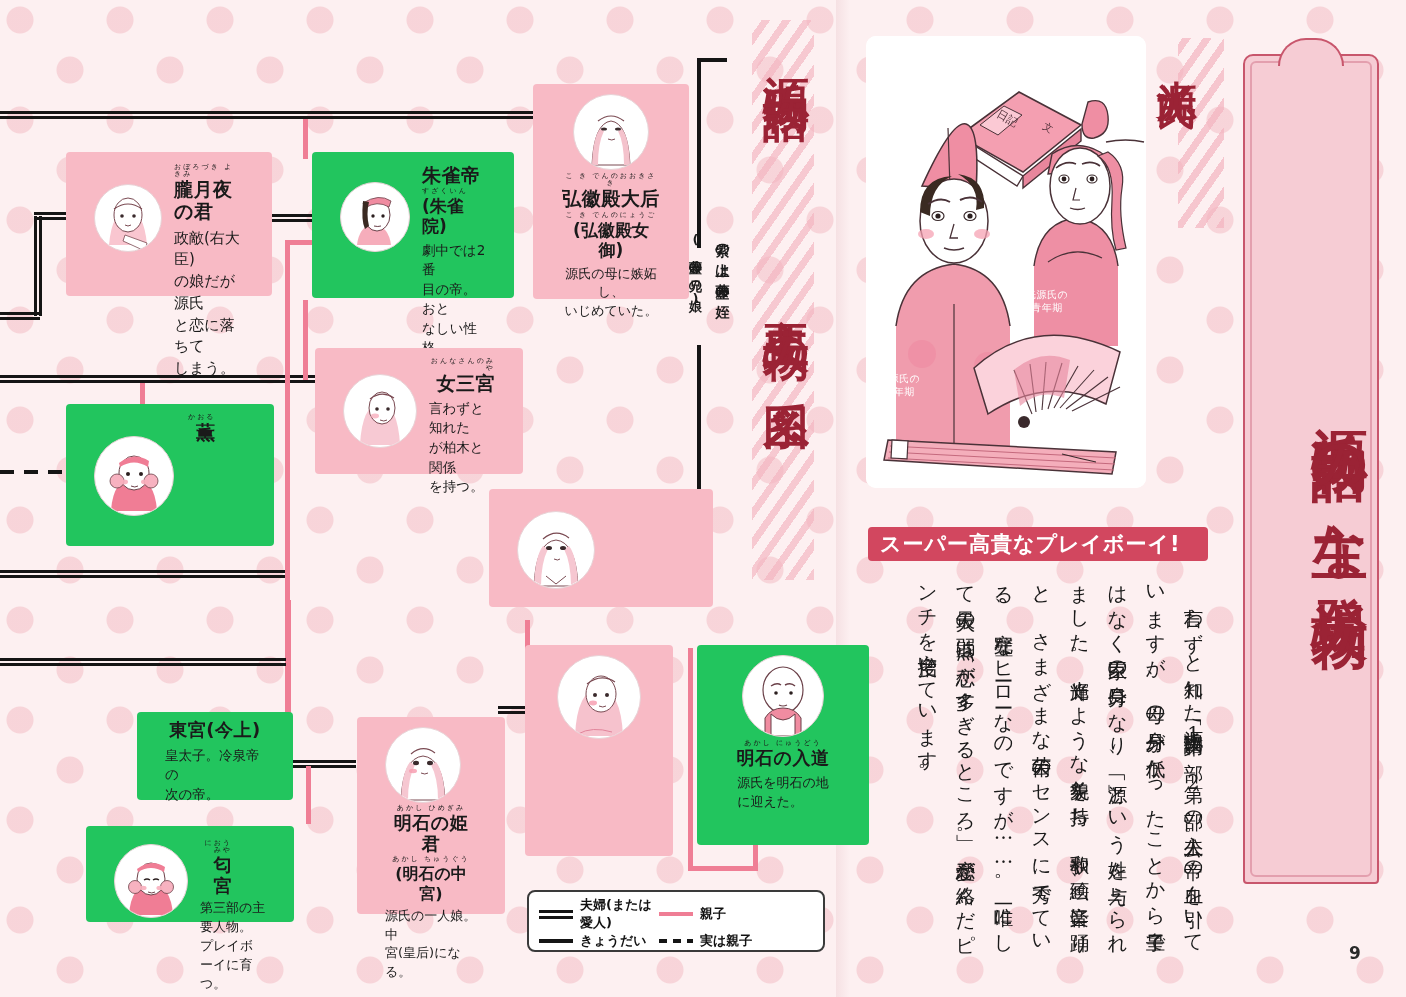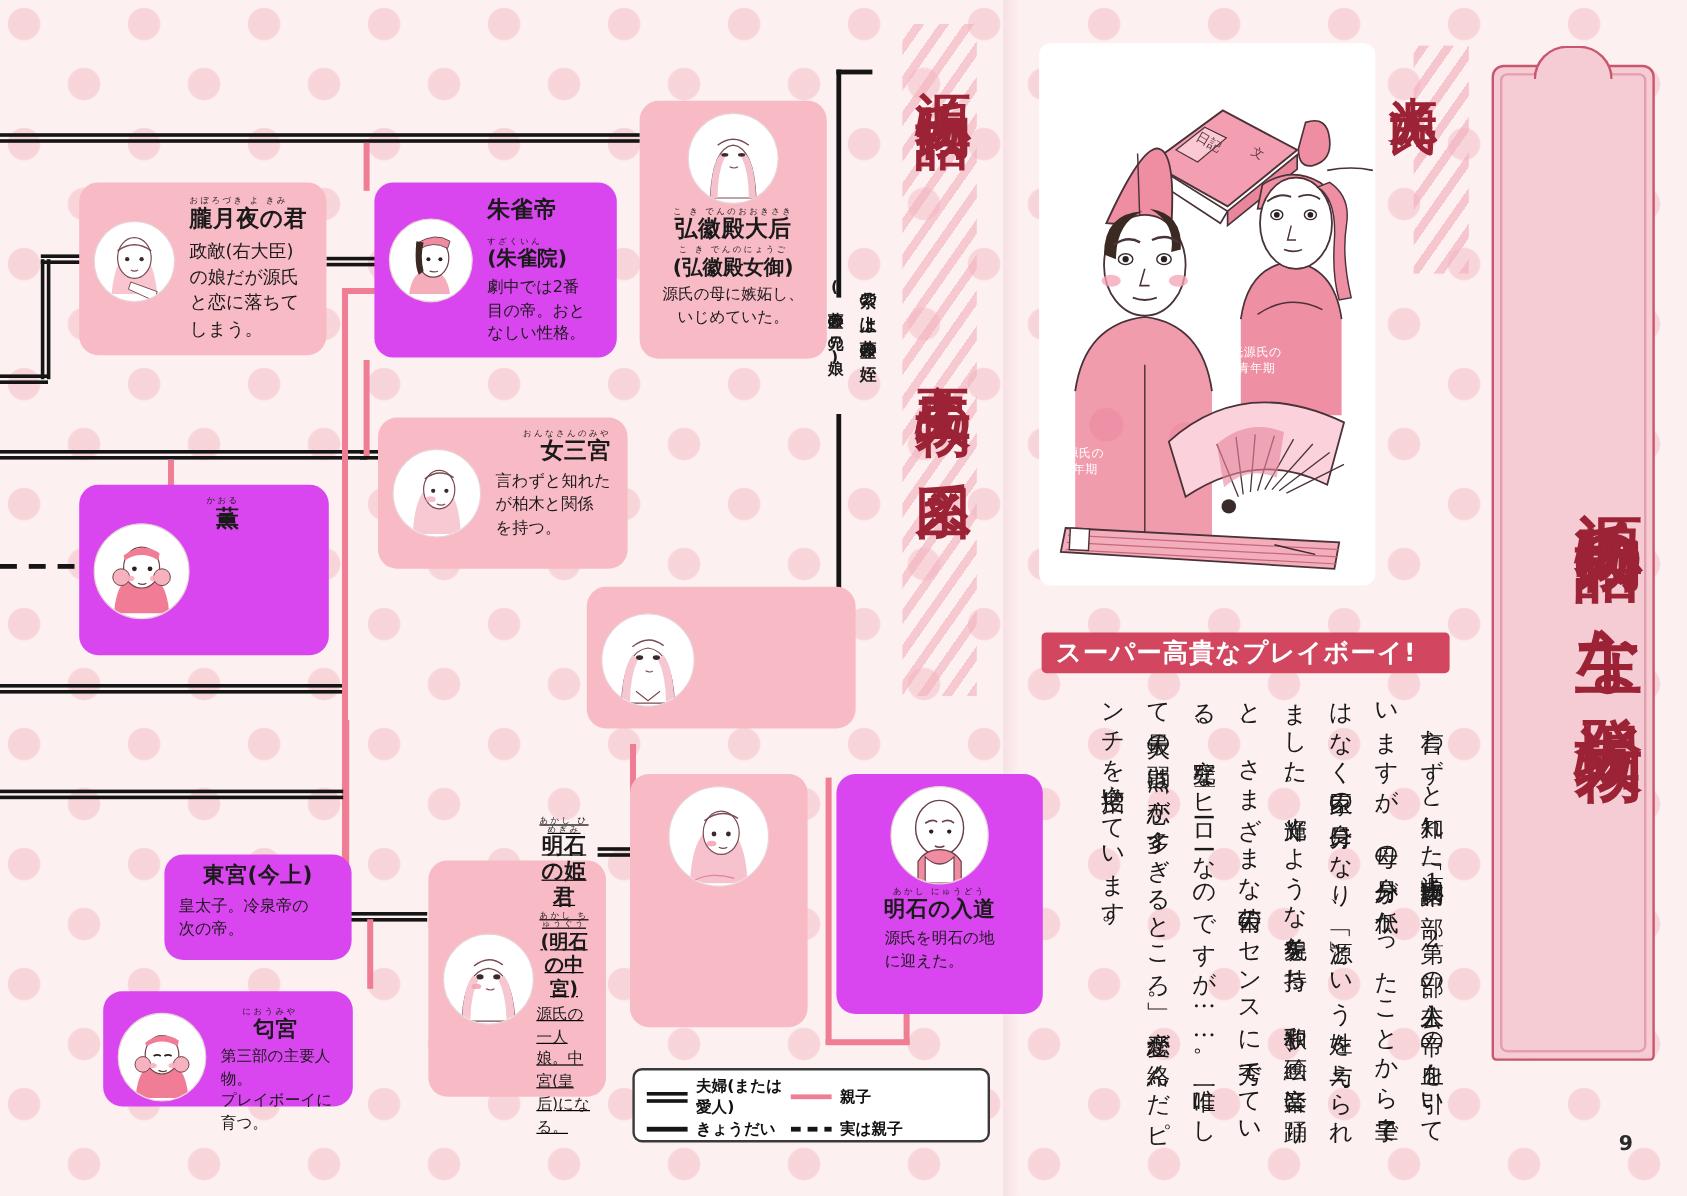--- a/index.html
+++ b/index.html
@@ -18,23 +18,23 @@
       radial-gradient(circle at 70px 70px, rgba(243,190,197,.55) 13px, rgba(243,190,197,0) 14px);
     background-size:100px 100px,100px 100px;
   }
   .spine{
     position:absolute;top:0;bottom:0;left:836px;width:14px;
     background:linear-gradient(to right,rgba(220,170,178,.22),rgba(255,255,255,0));
     pointer-events:none;
   }
 
   
-  .card{position:absolute;border-radius:16px;box-sizing:border-box;padding:10px 12px;}
+  .card{position:absolute;border-radius:4px;box-sizing:border-box;padding:10px 28px;}
   .card.pink{background:#f8bac5;}
-  .card.gray{background:#d946ef;}
+  .card.gray{background:#22c55e;}
   .card .inner{display:flex;gap:8px;align-items:flex-start;height:100%;}
   .avatar{
     border-radius:50%;background:#fff;flex:0 0 auto;
     border:1px solid #e8d2d6;overflow:hidden;position:relative;
   }
   .avatar svg{display:block;width:100%;height:100%;}
   .txtcol{display:flex;flex-direction:column;min-width:0;}
   .nm{font-weight:bold;color:#1a1a1a;letter-spacing:.5px;line-height:1.15;}
   .ruby{font-size:7px;letter-spacing:2px;color:#1a1a1a;line-height:1;margin-bottom:1px;}
   .sub{font-weight:bold;color:#1a1a1a;line-height:1.2;}
@@ -214,21 +214,21 @@
         <ellipse cx="36" cy="32" rx="13" ry="16" fill="#fff" stroke="#6b4149" stroke-width="1"></ellipse>
         <path d="M22 20 q16-10 28-2 l-2 6 q-12-7-24 1z" fill="#f08ca1" stroke="#6b4149" stroke-width=".8"></path>
         <path d="M22 18 q-2 20 2 28 l4-3 q-3-12 0-24z" fill="#3a2a22"></path>
         <circle cx="32" cy="33" r="1.7" fill="#2b1f1f"></circle>
           <circle cx="42" cy="33" r="1.7" fill="#2b1f1f"></circle>
         <path d="M33 43 q4 1 7 0" stroke="#6b4149" fill="none" stroke-width="1"></path>
       </svg>
     </div>
     <div class="txtcol" style="padding-left:4px;padding-top:2px;">
       <div class="nm" style="font-size:19px;line-height:1.2;">朱雀帝</div>
-      <div class="ruby" style="margin-top:11px;">すざくいん</div>
+      <div class="ruby" style="margin-top:1px;">すざくいん</div>
       <div class="sub" style="font-size:17px;margin-bottom:4px;">(朱雀院)</div>
       <div class="desc" style="font-size:13.5px;white-space:pre-line;">劇中では2番
 目の帝。おと
 なしい性格。</div>
     </div>
   </div>
 </div>
 
 <div class="card pink" style="left:533px;top:84px;width:156px;height:215px;">
   <div class="inner" style="flex-direction:column;align-items:center;gap:3px;">
@@ -391,21 +391,21 @@
     <div class="txtcol" style="padding-left:4px;padding-top:4px;">
       <div class="ruby" style="text-align:right;padding-right:34px;">におうみや</div>
       <div class="nm" style="font-size:18px;text-align:right;padding-right:34px;margin-bottom:3px;">匂宮</div>
       <div class="desc" style="font-size:13px;white-space:pre-line;">第三部の主要人物。
 プレイボーイに育つ。</div>
     </div>
   </div>
 </div>
 
 <div class="card pink" style="left:357px;top:717px;width:148px;height:197px;">
-  <div class="inner" style="flex-direction:row;align-items:center;gap:2px;text-decoration:underline;">
+  <div class="inner" style="flex-direction:column;align-items:flex-start;gap:2px;">
     <div class="avatar" style="width:74px;height:74px;">
       <svg viewBox="0 0 74 74">
         <circle cx="37" cy="37" r="36" fill="#fff"></circle>
         <path d="M15 72 q2-42 22-44 q20 2 22 44z" fill="#fff" stroke="#7a4a52" stroke-width="1"></path>
         <path d="M15 72 q1-28 9-38 l5 3 q-7 13-7 35z" fill="#f6c7d1"></path>
         <path d="M59 72 q-1-28-9-38 l-5 3 q7 13 7 35z" fill="#f6c7d1"></path>
         <path d="M25 26 q12-10 24-1" stroke="#7a4a52" fill="none" stroke-width="1.2"></path>
         <ellipse cx="30" cy="35" rx="3" ry="2.2" fill="#3a2a2c"></ellipse>
         <ellipse cx="44" cy="35" rx="3" ry="2.2" fill="#3a2a2c"></ellipse>
         <ellipse cx="27" cy="43" rx="4" ry="2.2" fill="#f79fb2" opacity=".85"></ellipse>

